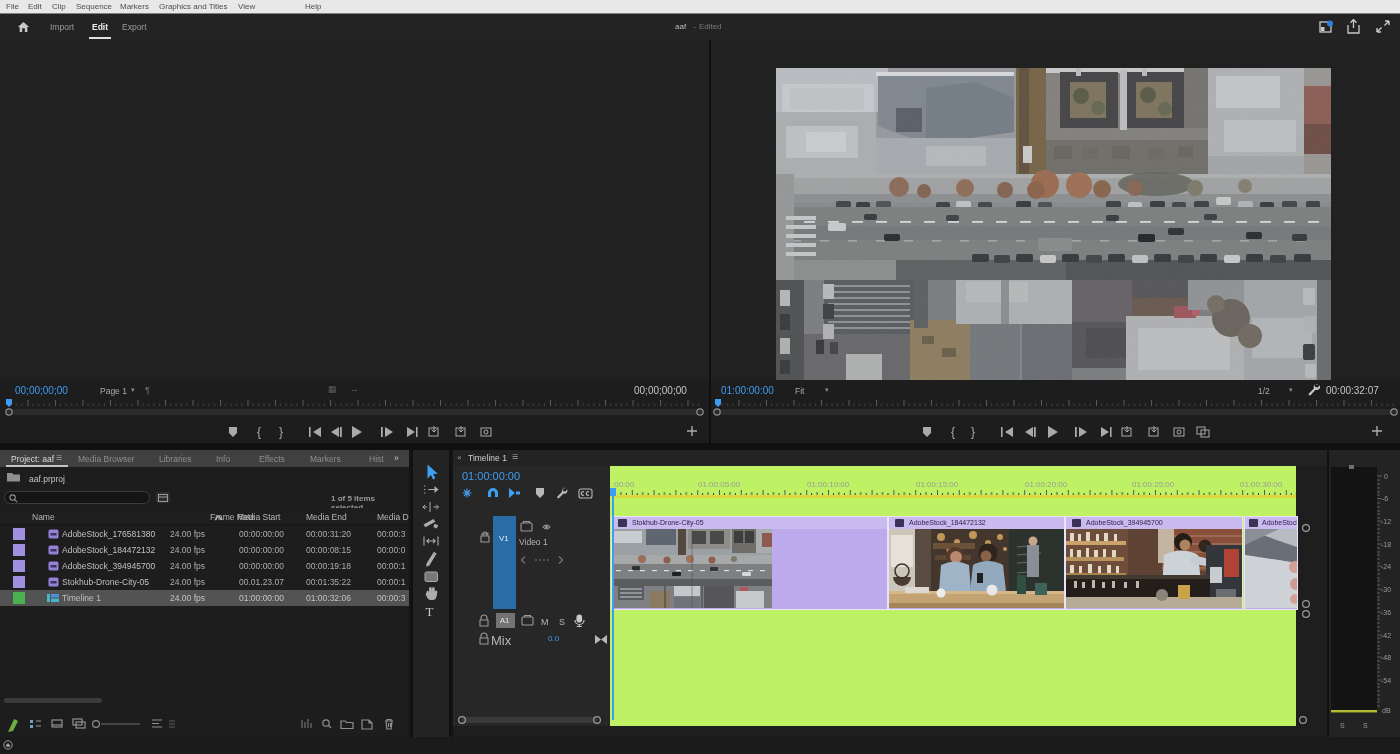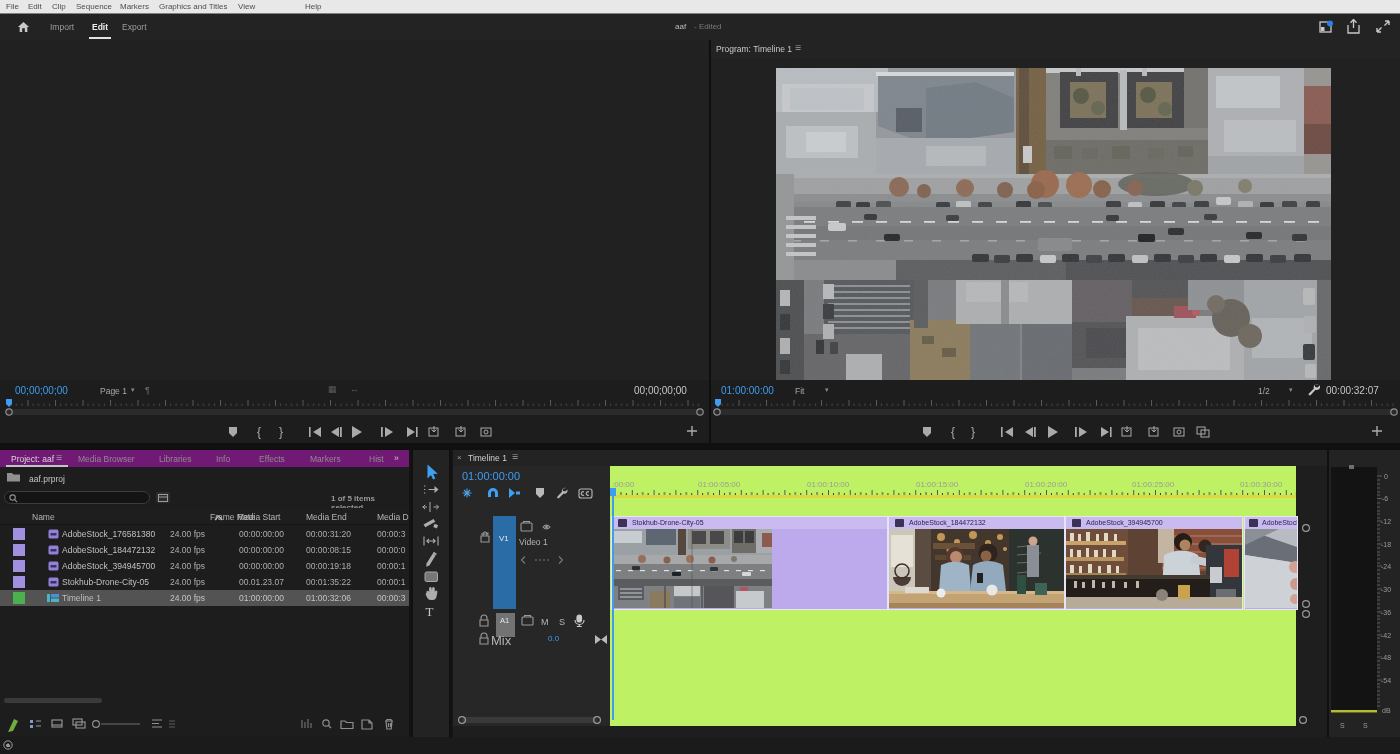--- a/index.html
+++ b/index.html
@@ -103,24 +103,20 @@
           </g>
           <path d="M687 13 h10 M692 8 v10" stroke="#aaaaaa" stroke-width="1.4" fill="none"></path>
         </g>
       </svg>
     </div>
   </div>
 
   <div class="abs" style="left:709px;top:40px;width:2px;height:403px;background:#0f0f0f;"></div>
 
   <div class="abs" style="left:711px;top:40px;width:689px;height:403px;background:#212121;">
-    <div class="abs" style="left:0;top:0;width:689px;height:18px;background:#232323;font-size:8.5px;">
-      <span class="abs" style="left:5px;top:4px;color:#c9c9c9;">Program: Timeline 1</span>
-      <span class="abs" style="left:84px;top:4px;font-size:7px;color:#a5a5a5;">☰</span>
-    </div>
     <div class="abs" style="left:0;top:18px;width:689px;height:322px;background:#212121;"></div>
 
     <div id="video" class="abs" style="left:65px;top:28px;width:555px;height:312px;background:#8a8d90;overflow:hidden;">
     <svg width="555" height="312" viewBox="0 0 555 312">
       <defs>
         <filter id="grain" x="0" y="0" width="100%" height="100%">
           <feTurbulence type="fractalNoise" baseFrequency="0.8" numOctaves="2" result="n"></feTurbulence>
           <feColorMatrix in="n" type="matrix" values="0 0 0 0 0.44  0 0 0 0 0.43  0 0 0 0 0.42  0 0 0 0.9 0"></feColorMatrix>
         </filter>
       </defs>
@@ -441,21 +437,21 @@
           </g>
           <path d="M661 13 h10 M666 8 v10" stroke="#aaaaaa" stroke-width="1.4" fill="none"></path>
         </g>
       </svg>
     </div>
   </div>
 
   <div class="abs" style="left:0;top:443px;width:1400px;height:7px;background:#101010;"></div>
 
   <div id="project" class="abs" style="left:0;top:450px;width:409px;height:287px;background:#1d1d1d;font-size:8.5px;color:#b5b5b5;">
-    <div class="abs" style="left:0;top:0;width:409px;height:17px;background:#701a75;">
+    <div class="abs" style="left:0;top:0;width:409px;height:17px;background:#404040;">
       <span class="abs" style="left:11px;top:4px;color:#d8d8d8;">Project: aaf</span>
       <span class="abs" style="left:56px;top:4px;font-size:7px;color:#a5a5a5;">☰</span>
       <div class="abs" style="left:6px;top:15px;width:62px;height:1.5px;background:#c3c3c3;"></div>
       <span class="abs" style="left:78px;top:4px;color:#8d8d8d;">Media Browser</span>
       <span class="abs" style="left:159px;top:4px;color:#8d8d8d;">Libraries</span>
       <span class="abs" style="left:216px;top:4px;color:#8d8d8d;">Info</span>
       <span class="abs" style="left:259px;top:4px;color:#8d8d8d;">Effects</span>
       <span class="abs" style="left:310px;top:4px;color:#8d8d8d;">Markers</span>
       <span class="abs" style="left:369px;top:4px;color:#8d8d8d;">Hist</span>
       <span class="abs" style="left:394px;top:3px;color:#c9c9c9;">»</span>
@@ -688,21 +684,21 @@
           <rect x="69" y="5" width="11" height="8" rx="1"></rect>
             <path d="M71.5 5 v-1.5 h6 v1.5"></path>
         </g>
         <text x="88" y="13" font-size="9" fill="#b5b5b5" font-family="Liberation Sans">M</text>
         <text x="106" y="13" font-size="9" fill="#b5b5b5" font-family="Liberation Sans">S</text>
         <g stroke="#c9c9c9" stroke-width="1.2" fill="none">
           <rect x="124" y="3" width="4.5" height="7" rx="2.2" fill="#c9c9c9"></rect>
           <path d="M122 8 a4.5 4.5 0 0 0 9 0 M126.3 12.5 v2 m-2.5 0 h5"></path>
         </g>
       </svg>
-      <div class="abs" style="left:43px;top:147px;width:19px;height:24px;background:#737373;">
+      <div class="abs" style="left:43px;top:147px;width:19px;height:15px;background:#737373;">
         <span class="abs" style="left:4px;top:3px;font-size:7.5px;color:#dfe9f2;">A1</span>
       </div>
 
       <svg class="abs" style="left:0;top:165px;" width="157" height="16">
         <path d="M28 7 v-2 a3 3 0 0 1 6 0 v2 M27 7 h8 v6 h-8 z" stroke="#9a9a9a" stroke-width="1.1" fill="none"></path>
         <path d="M142 4 l6 4.5 l-6 4.5 z M154 4 l-6 4.5 l6 4.5 z" fill="#b9b9b9"></path>
       </svg>
       <span class="abs" style="left:38px;top:167px;font-size:13px;color:#b5b5b5;">Mix</span>
       <span class="abs" style="left:95px;top:168px;font-size:8px;color:#3e9df2;">0.0</span>
     </div>

